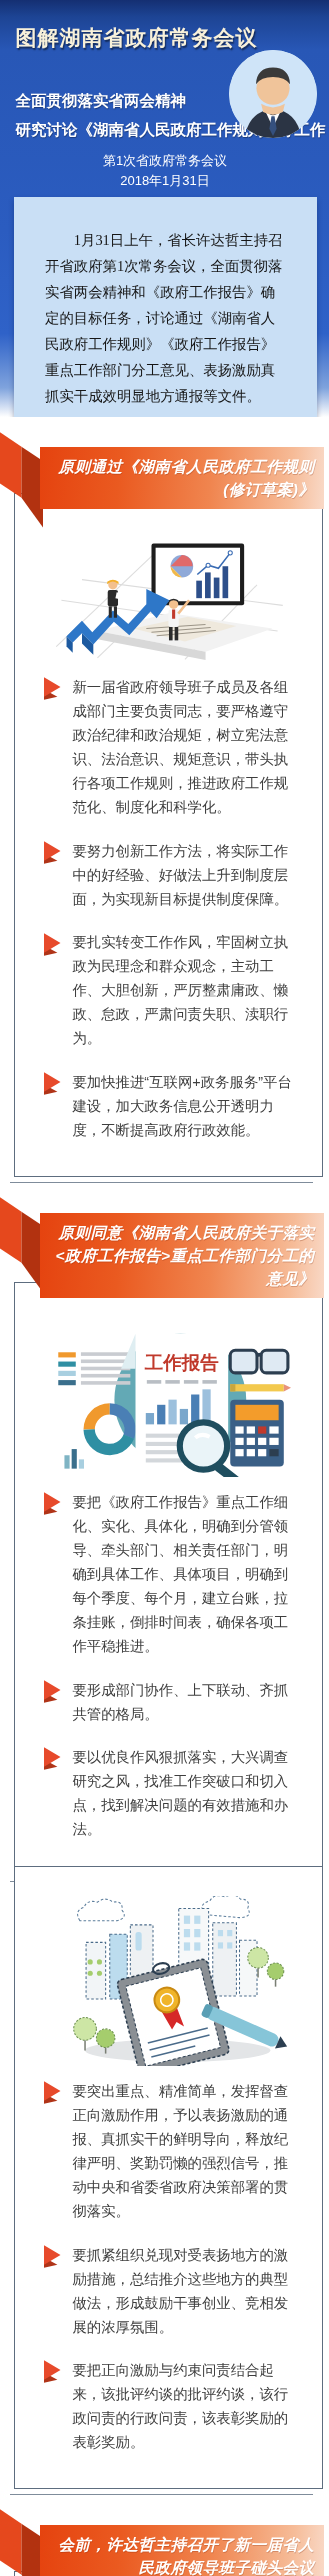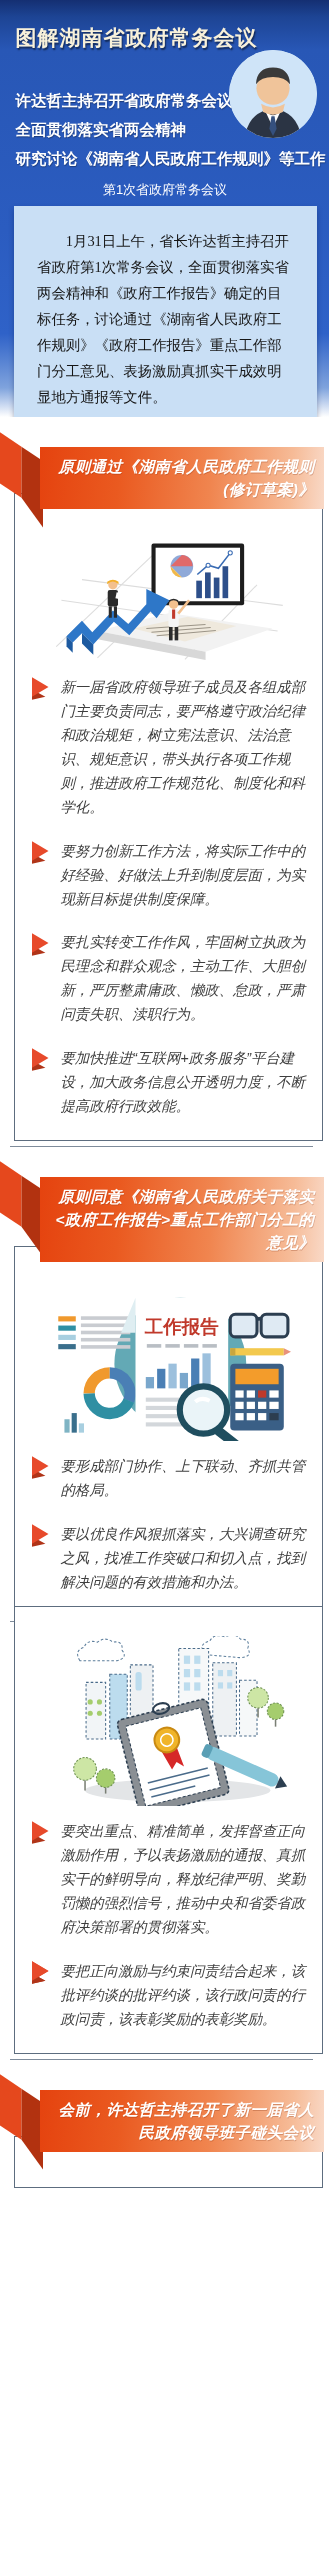--- a/index.html
+++ b/index.html
@@ -62,21 +62,21 @@
     background:#c9dff5;
     padding:14.4px 15.5px 15.5px 15.5px;
     box-shadow:0 3.1px 5.2px rgba(10,25,60,.35);
   }
   .intro-text{
     font-family:"Liberation Serif","DejaVu Serif",serif;
     font-size:14.4px;
     line-height:26px;
     color:#161616;
     text-indent:2em;
-    margin:8px;
+    margin:16px;
   }
   
   .section{position:relative;}
   .ribbon{
     position:relative;
     margin-top:30px;
     z-index:3;
   }
   .ribbon-tail-svg{
     position:absolute;
@@ -113,21 +113,21 @@
     height:0;
     border-top:1.5px solid #7f8c9b;
     margin:5.2px 17.5px 0 9.8px;
   }
   .illus{
     display:block;
     margin:0 auto 13.4px auto;
   }
   .bullets{
     list-style:none;
-    margin:0; padding:0;font-style:italic;
+    margin:12px; padding:0;
   }
   .bullets li{
     position:relative;
     padding-left:32px;
     margin-top:19.6px;
     font-size:14.4px;
     line-height:24px;
     color:#3e3e3e;
   }
   .bullets li:first-child{margin-top:3.1px;}
@@ -149,26 +149,26 @@
       <path d="M30 170 Q38 118 85 114 Q132 118 140 170 Z" fill="#2b3444"></path>
       <path d="M70 118 L85 150 L100 118 Q92 126 85 126 Q78 126 70 118 Z" fill="#ffffff"></path>
       <path d="M82 128 L88 128 L92 152 L85 166 L78 152 Z" fill="#35507e"></path>
       <circle cx="85" cy="74" r="32" fill="#f0c49a"></circle>
       <path d="M52 66 Q54 34 85 34 Q116 34 118 66 Q108 52 85 52 Q62 52 52 66 Z" fill="#3a3a3a"></path>
       <path d="M62 104 Q85 118 108 104 L104 120 Q85 130 66 120 Z" fill="#f0c49a"></path>
     </svg>
   </div>
 
   <div class="subtitles">
-    <div class="subtitle-line">许达哲主持召开省政府常务会议</div>
     <div class="subtitle-line">全面贯彻落实省两会精神</div>
     <div class="subtitle-line">研究讨论《湖南省人民政府工作规则》等工作</div>
   </div>
 
   <div class="meeting-label">第1次省政府常务会议</div>
+  <div class="meeting-date">2018年1月31日</div>
 
   <div class="intro-box">
     <p class="intro-text">1月31日上午，省长许达哲主持召开省政府第1次常务会议，全面贯彻落实省两会精神和《政府工作报告》确定的目标任务，讨论通过《湖南省人民政府工作规则》《政府工作报告》重点工作部门分工意见、表扬激励真抓实干成效明显地方通报等文件。</p>
   </div>
 </div>
 
 <div class="section">
   <div class="ribbon">
     <svg class="ribbon-tail-svg" viewBox="0 0 84 200">
       <polygon points="0,0 42,28 42,128 0,100" fill="#e5481d"></polygon>
@@ -346,20 +346,24 @@
         <circle cx="300" cy="260" r="46" fill="#eaf4f8" stroke="#1f4e5f" stroke-width="12"></circle>
         <path d="M284 244 Q296 234 312 242" stroke="#ffffff" stroke-width="8" fill="none"></path>
         <rect x="330" y="290" width="58" height="18" rx="6" fill="#1f4e5f" transform="rotate(38 330 290)"></rect>
       </g>
     </svg>
 
     <ul class="bullets">
       <li><svg class="arrow-icon" viewBox="0 0 34 44">
             <polygon points="2,24 28,38 2,44" fill="#b03418"></polygon>
             <polygon points="2,0 34,19 2,38" fill="#e74a2b"></polygon>
+          </svg><span>要把《政府工作报告》重点工作细化、实化、具体化，明确到分管领导、牵头部门、相关责任部门，明确到具体工作、具体项目，明确到每个季度、每个月，建立台账，拉条挂账，倒排时间表，确保各项工作平稳推进。</span></li>
+      <li><svg class="arrow-icon" viewBox="0 0 34 44">
+            <polygon points="2,24 28,38 2,44" fill="#b03418"></polygon>
+            <polygon points="2,0 34,19 2,38" fill="#e74a2b"></polygon>
           </svg><span>要形成部门协作、上下联动、齐抓共管的格局。</span></li>
       <li><svg class="arrow-icon" viewBox="0 0 34 44">
             <polygon points="2,24 28,38 2,44" fill="#b03418"></polygon>
             <polygon points="2,0 34,19 2,38" fill="#e74a2b"></polygon>
           </svg><span>要以优良作风狠抓落实，大兴调查研究之风，找准工作突破口和切入点，找到解决问题的有效措施和办法。</span></li>
     </ul>
   </div>
   <div class="stack-line"></div>
 </div>
 
@@ -432,21 +436,21 @@
     </svg>
 
     <ul class="bullets">
       <li><svg class="arrow-icon" viewBox="0 0 34 44">
             <polygon points="2,24 28,38 2,44" fill="#b03418"></polygon>
             <polygon points="2,0 34,19 2,38" fill="#e74a2b"></polygon>
           </svg><span>要突出重点、精准简单，发挥督查正向激励作用，予以表扬激励的通报、真抓实干的鲜明导向，释放纪律严明、奖勤罚懒的强烈信号，推动中央和省委省政府决策部署的贯彻落实。</span></li>
       <li><svg class="arrow-icon" viewBox="0 0 34 44">
             <polygon points="2,24 28,38 2,44" fill="#b03418"></polygon>
             <polygon points="2,0 34,19 2,38" fill="#e74a2b"></polygon>
-          </svg></li>
+          </svg><span>要抓紧组织兑现对受表扬地方的激励措施，总结推介这些地方的典型做法，形成鼓励干事创业、竞相发展的浓厚氛围。</span></li>
       <li><svg class="arrow-icon" viewBox="0 0 34 44">
             <polygon points="2,24 28,38 2,44" fill="#b03418"></polygon>
             <polygon points="2,0 34,19 2,38" fill="#e74a2b"></polygon>
           </svg><span>要把正向激励与约束问责结合起来，该批评约谈的批评约谈，该行政问责的行政问责，该表彰奖励的表彰奖励。</span></li>
     </ul>
   </div>
   <div class="stack-line"></div>
 </div>
 
 <div class="section">

